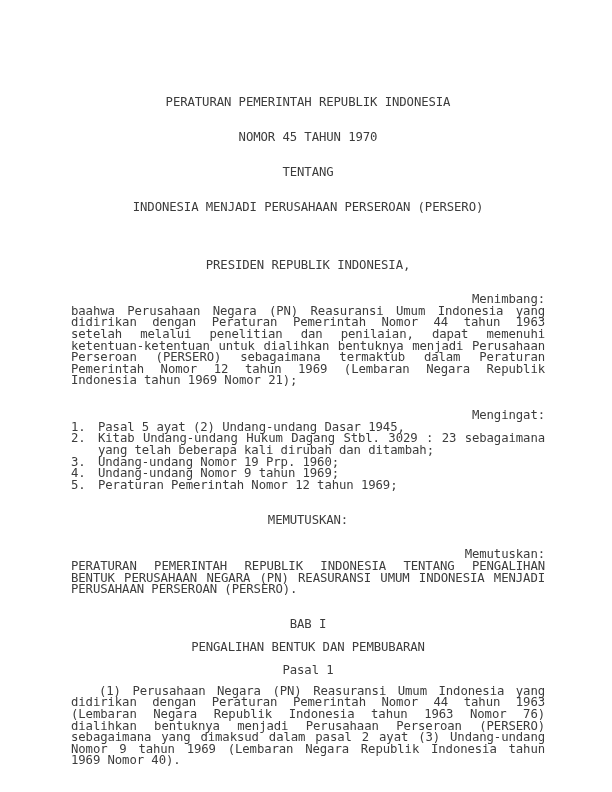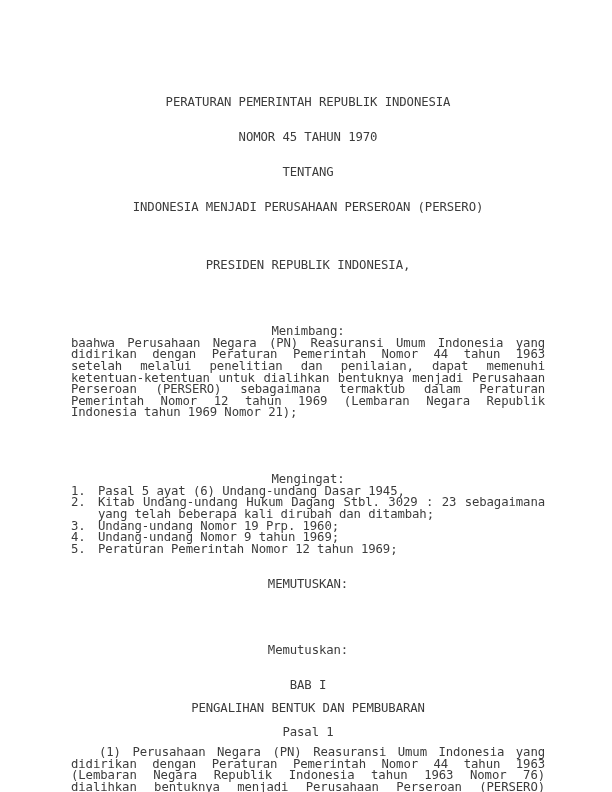--- a/index.html
+++ b/index.html
@@ -31,23 +31,22 @@
   .just {
     text-align: justify;
     text-align-last: left;
     white-space: normal;
   }
   .just.indent {
     text-indent: 28px;
     margin-top: 9px;
   }
   .plain {
-    text-align: center;
+    text-align: right;
     white-space: pre;
-    margin-top: 32px;
   }
   .gap-1 { height: 11.6px; }
   .gap-2 { height: 23.2px; }
   .list {
     margin: 0;
     padding: 0;
     list-style: none;
   }
   .list li {
     position: relative;
@@ -79,34 +78,35 @@
 
   <div class="gap-2"></div>
 
   <div class="plain">Menimbang:</div>
   <div class="just">baahwa Perusahaan Negara (PN) Reasuransi Umum Indonesia yang didirikan dengan Peraturan Pemerintah Nomor 44 tahun 1963 setelah melalui penelitian dan penilaian, dapat memenuhi ketentuan-ketentuan untuk dialihkan bentuknya menjadi Perusahaan Perseroan (PERSERO) sebagaimana termaktub dalam Peraturan Pemerintah Nomor 12 tahun 1969 (Lembaran Negara Republik Indonesia tahun 1969 Nomor 21);</div>
 
   <div class="gap-2"></div>
 
   <div class="plain">Mengingat:</div>
   <ul class="list">
-    <li><span class="num">1.</span><span>Pasal 5 ayat (6) Undang-undang Dasar 1945,</span></li>
+    <li><span class="num">1.</span><span>Pasal 5 ayat (2) Undang-undang Dasar 1945,</span></li>
     <li><span class="num">2.</span><span>Kitab Undang-undang Hukum Dagang Stbl. 3029 : 23 sebagaimana yang telah beberapa kali dirubah dan ditambah;</span></li>
     <li><span class="num">3.</span><span>Undang-undang Nomor 19 Prp. 1960;</span></li>
     <li><span class="num">4.</span><span>Undang-undang Nomor 9 tahun 1969;</span></li>
     <li><span class="num">5.</span><span>Peraturan Pemerintah Nomor 12 tahun 1969;</span></li>
   </ul>
 
   <div class="gap-2"></div>
 
   <div class="ctr">MEMUTUSKAN:</div>
 
   <div class="gap-2"></div>
 
   <div class="plain">Memutuskan:</div>
+  <div class="just">PERATURAN PEMERINTAH REPUBLIK INDONESIA TENTANG PENGALIHAN BENTUK PERUSAHAAN NEGARA (PN) REASURANSI UMUM INDONESIA MENJADI PERUSAHAAN PERSEROAN (PERSERO).</div>
 
   <div class="gap-2"></div>
 
   <div class="ctr">BAB I</div>
 
   <div class="gap-1"></div>
 
   <div class="ctr">PENGALIHAN BENTUK DAN PEMBUBARAN</div>
 
   <div class="gap-1"></div>

